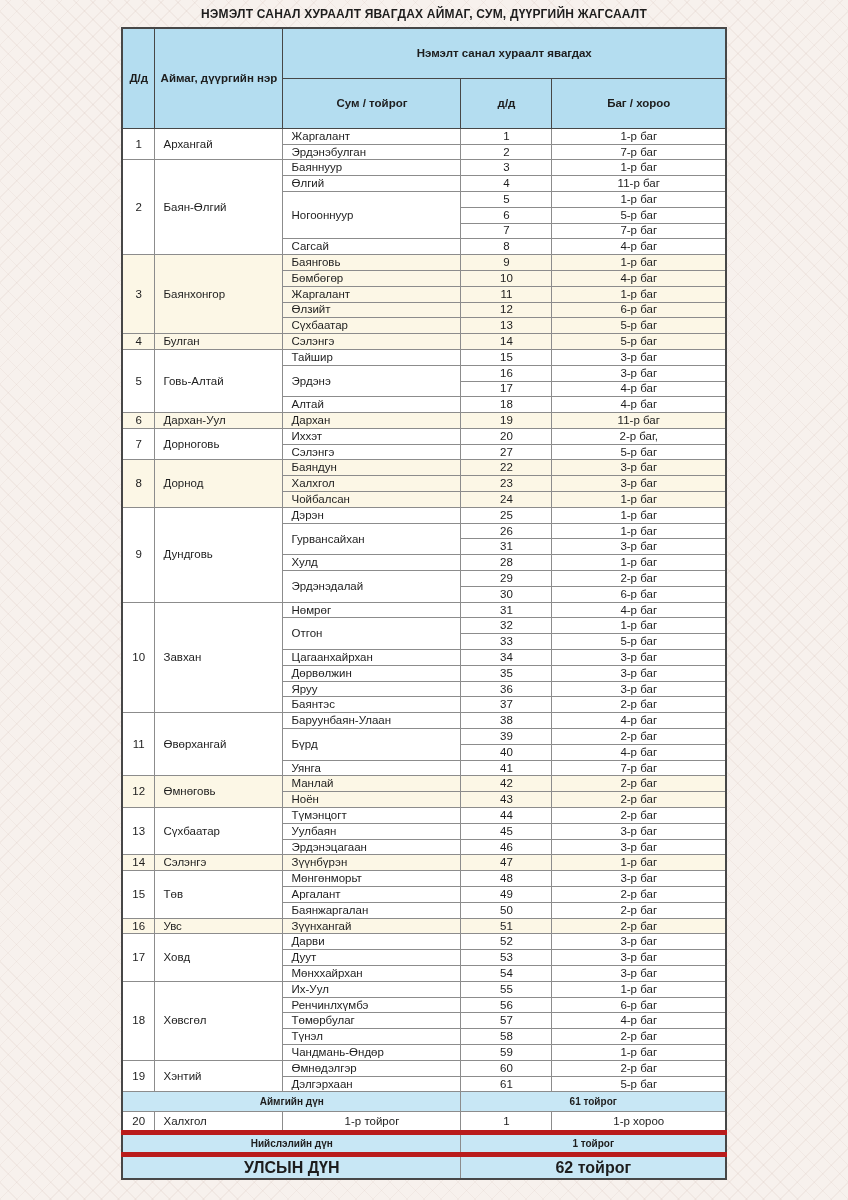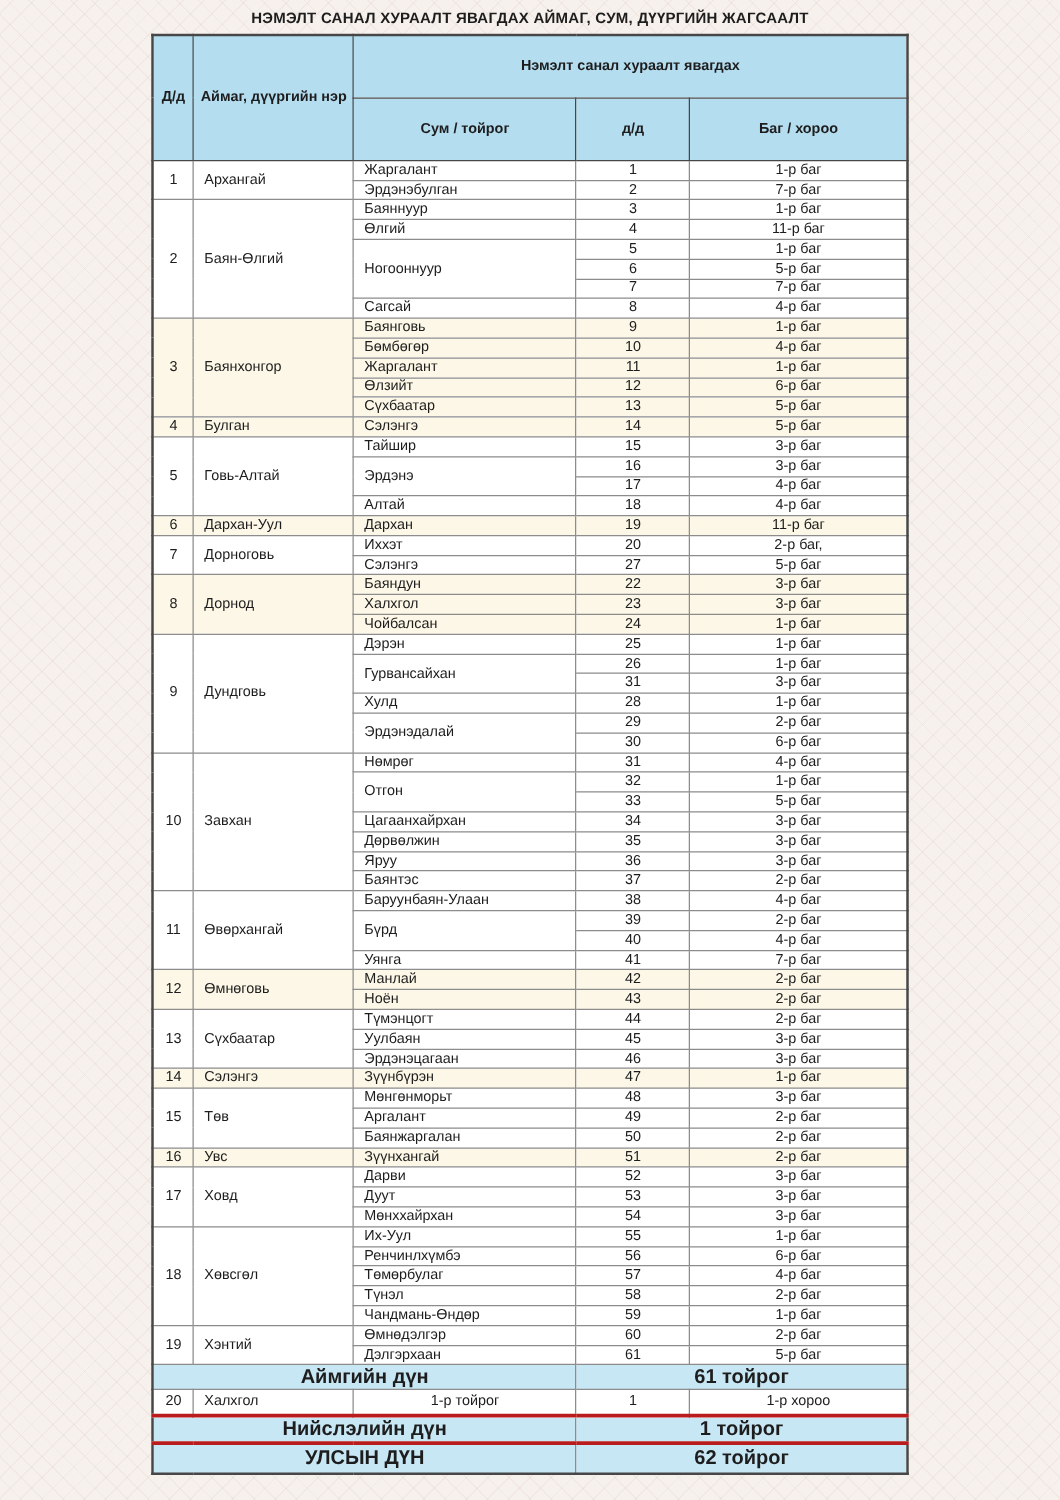--- a/index.html
+++ b/index.html
@@ -61,27 +61,27 @@
   td.num, td.n, td.bag { text-align: center; }
   td.aimag, td.sum { text-align: left; padding-left: 8px; }
   tr.shade td { background: var(--row-cream, #fcf7e6); }
   tr.group-start td { border-top: 1.5px solid #545454; }
 
   tr.total td {
     background: var(--summary-blue, #c8e7f5);
     font-weight: bold;
     text-align: center;
     height: 20px;
-    font-size: 16px;
+    font-size: 10px;
     border-color: var(--border-mid, #8c8c8c);
   }
   tr.total.first td { border-top: 1.5px solid #545454; }
   tr.nalaikh td { height: 21px; background: #ffffff; }
   tr.nalaikh td.sum { text-align: center; padding-left: 5px; }
-  tr.gap td { border-top: 3px solid #b91c1c; height: 22px; }
+  tr.gap td { border-top: 5px solid #b91c1c; height: 22px; }
   tr.state td { font-size: 16px; height: 24px; }
 </style>
 </head>
 <body>
 
 <div class="page">
   <div class="page-title">НЭМЭЛТ САНАЛ ХУРААЛТ ЯВАГДАХ АЙМАГ, СУМ, ДҮҮРГИЙН ЖАГСААЛТ</div>
 
   <table class="voting">
     <colgroup>

